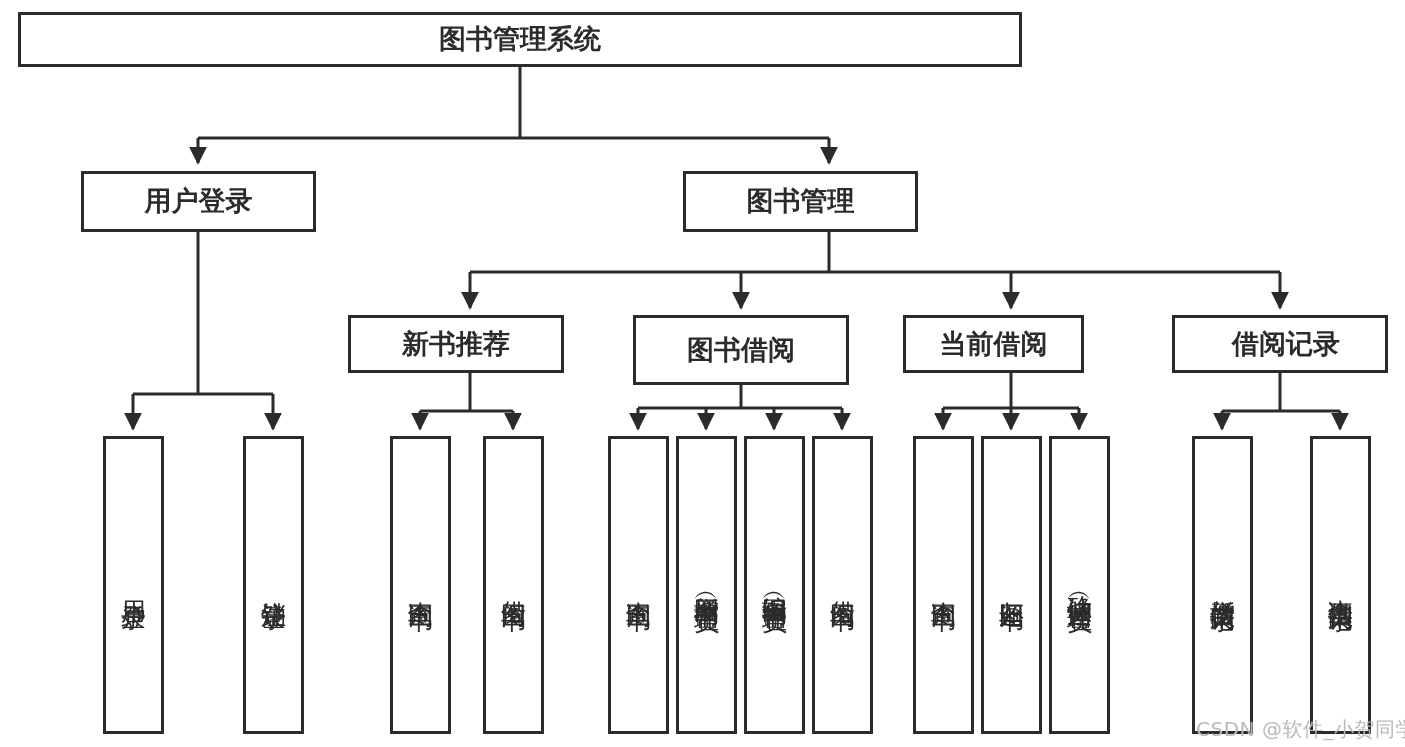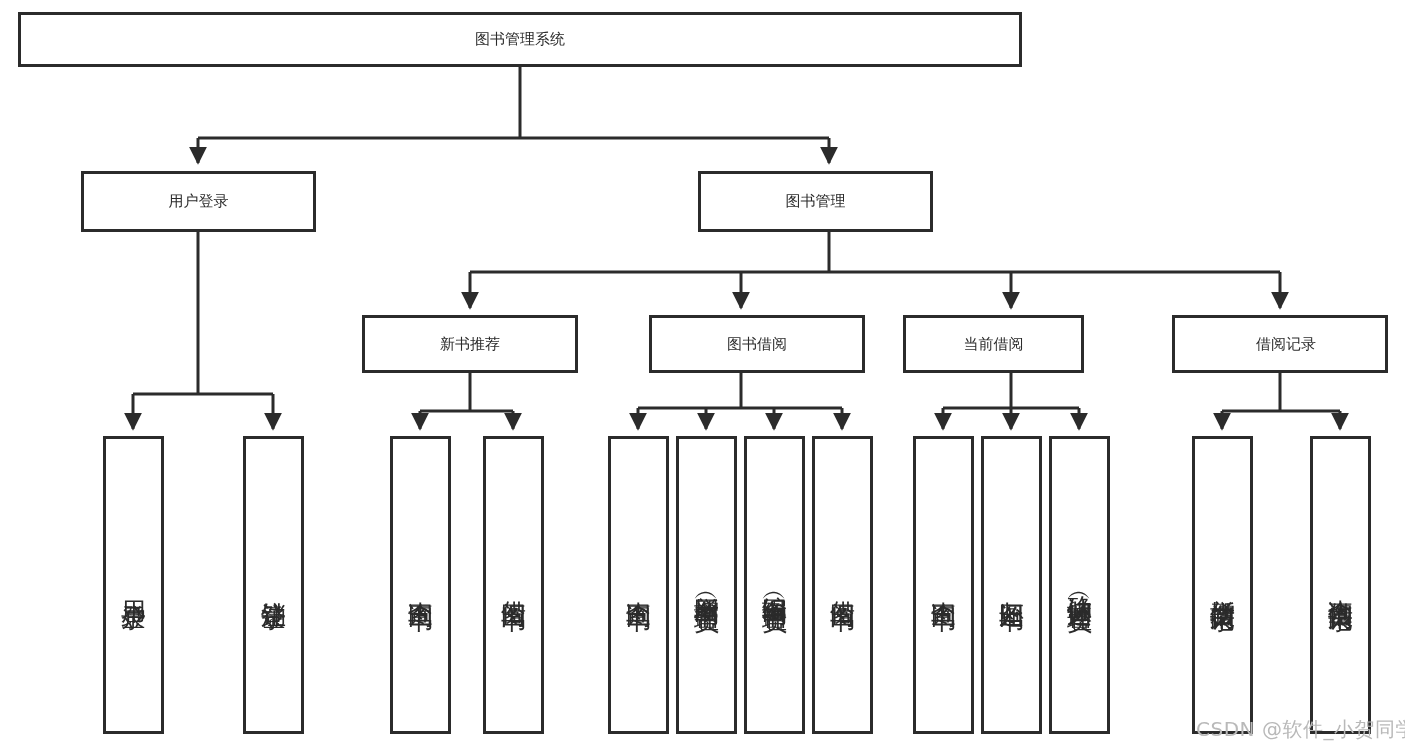--- a/index.html
+++ b/index.html
@@ -35,21 +35,22 @@
     justify-content: center;
     overflow: hidden;
   }
   .node-label {
     color: #2b2b2b;
     line-height: 1.12;
     text-align: center;
     white-space: nowrap;
   }
   .h-node .node-label {
-    font-size: 15px;
+    font-size: 27px;
+    font-weight: bold;
   }
   .v-node {
     border-width: 3px;
   }
   .v-node .node-label {
     writing-mode: vertical-rl;
     text-orientation: upright;
     font-size: 25px;
     letter-spacing: 2px;
     line-height: 1;
@@ -118,28 +119,28 @@
     </g>
   </svg>
 
   <div class="node h-node" style="left:18px; top:12px; width:1004px; height:55px;">
     <span class="node-label">图书管理系统</span>
   </div>
 
   <div class="node h-node" style="left:81px; top:171px; width:235px; height:61px;">
     <span class="node-label">用户登录</span>
   </div>
-  <div class="node h-node" style="left:698px; top:171px; width:235px; height:61px;">
+  <div class="node h-node" style="left:683px; top:171px; width:235px; height:61px;">
     <span class="node-label">图书管理</span>
   </div>
 
-  <div class="node h-node" style="left:362px; top:315px; width:216px; height:58px;">
+  <div class="node h-node" style="left:348px; top:315px; width:216px; height:58px;">
     <span class="node-label">新书推荐</span>
   </div>
-  <div class="node h-node" style="left:649px; top:315px; width:216px; height:58px;">
+  <div class="node h-node" style="left:633px; top:315px; width:216px; height:70px;">
     <span class="node-label">图书借阅</span>
   </div>
   <div class="node h-node" style="left:903px; top:315px; width:181px; height:58px;">
     <span class="node-label">当前借阅</span>
   </div>
   <div class="node h-node" style="left:1172px; top:315px; width:216px; height:58px;padding-left:12px;">
     <span class="node-label">借阅记录</span>
   </div>
 
   <div class="node v-node" style="left:103px; top:436px; width:61px; height:298px;">

